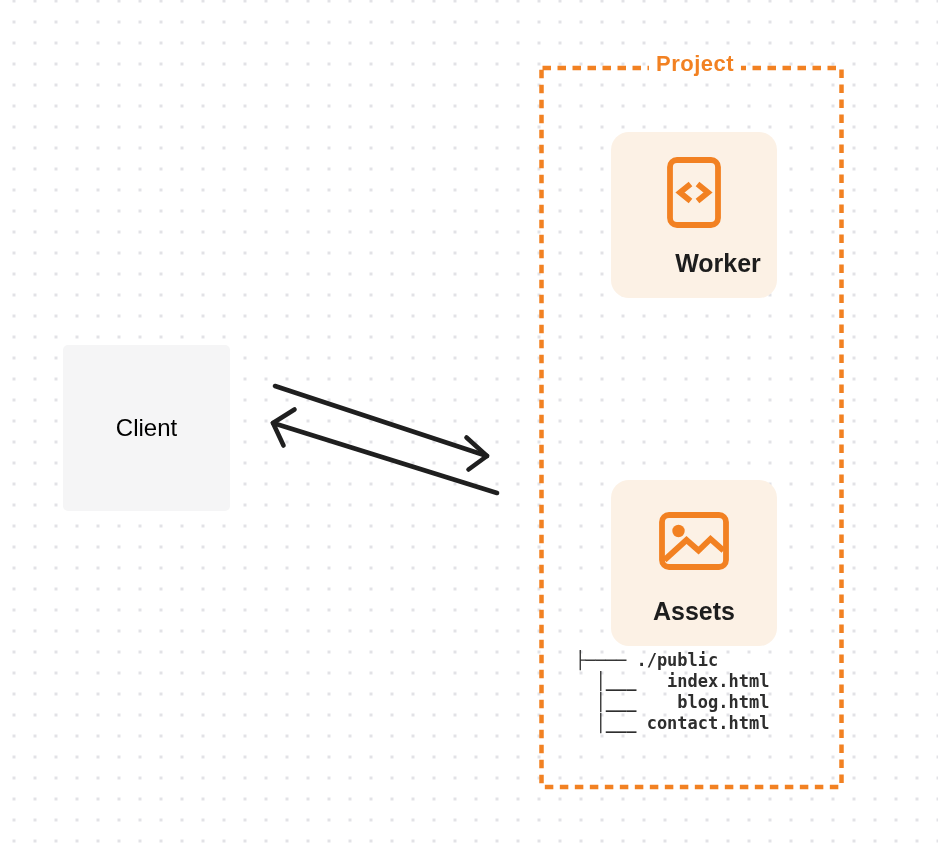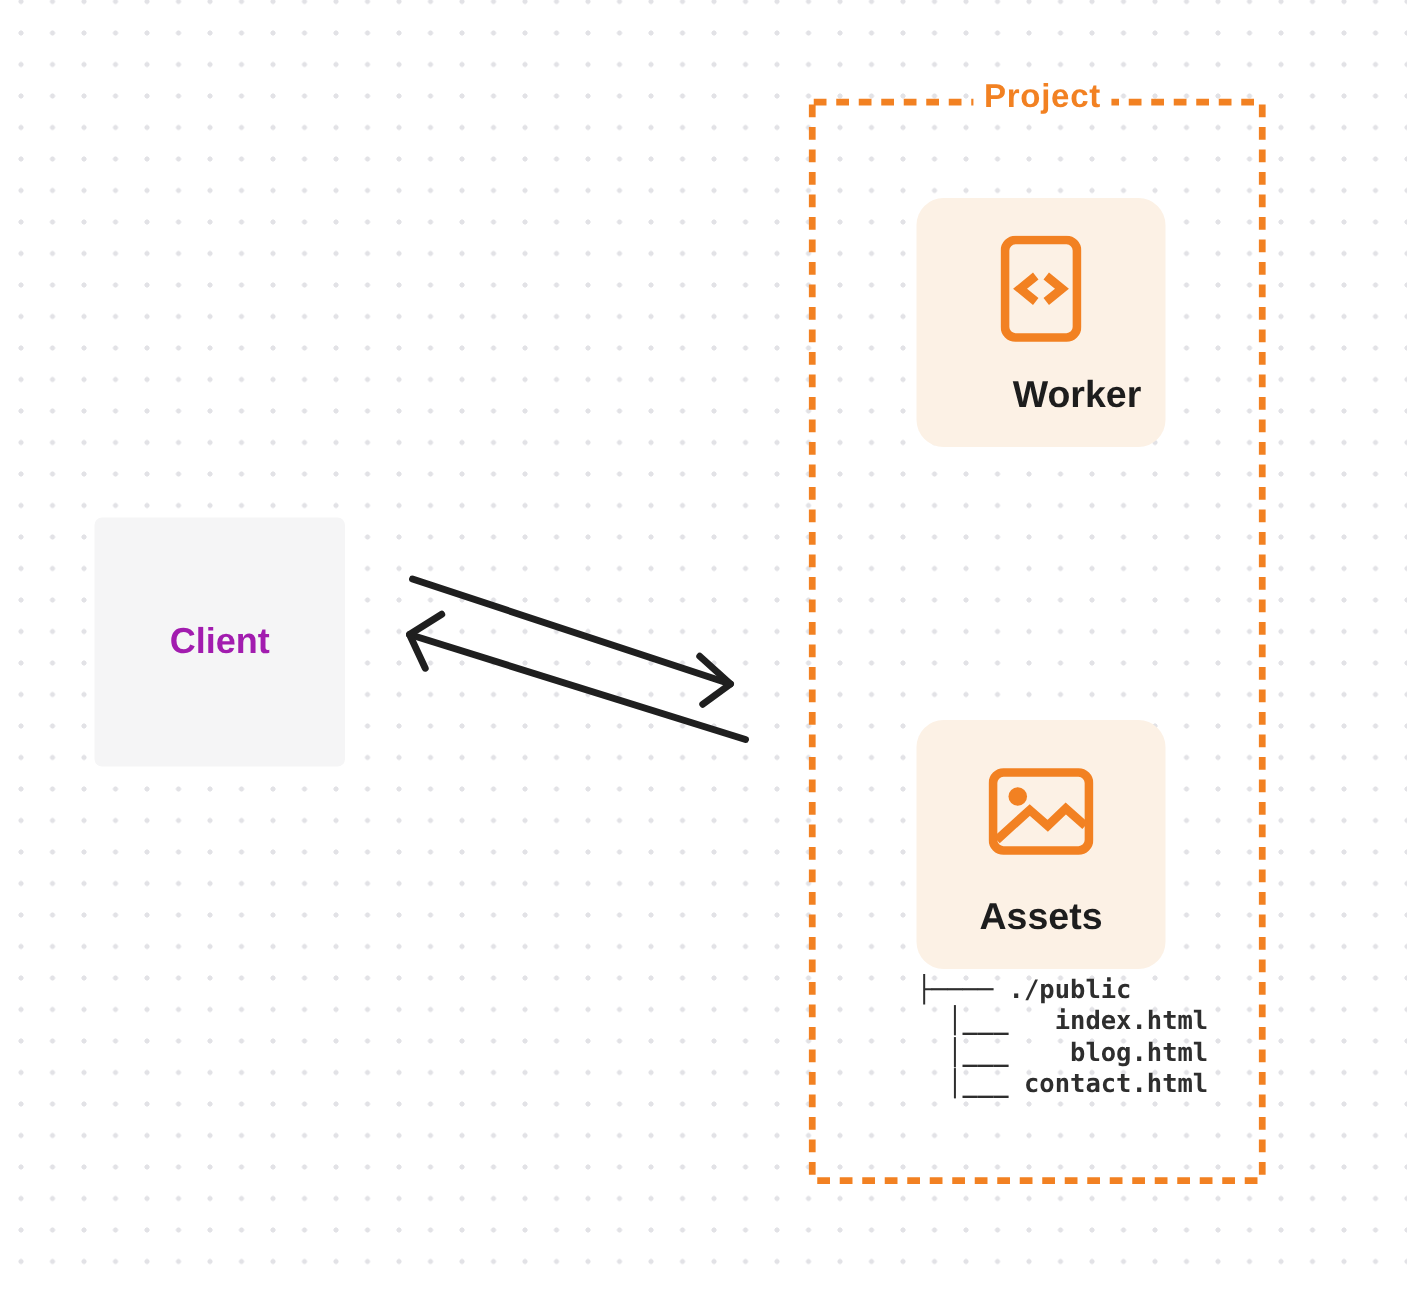--- a/index.html
+++ b/index.html
@@ -51,22 +51,22 @@
     left: 63px; top: 345px;
     width: 167px; height: 166px;
     background: #f5f5f6;
     border-radius: 5px;
     display: flex;
     align-items: center;
     justify-content: center;
   }
   .client-label {
     font-size: 24px;
-    font-weight: 700;
-    color: #a21caf;
+    font-weight: 400;
+    color: #000000;
   }
   .request-label {
     position: absolute;
     left: 281px; top: 339px;
     font-size: 18.5px;
     font-weight: 700;
     color: #1b1b1d;
     white-space: nowrap;
   }
   .card {
@@ -92,21 +92,21 @@
   .icon-orange-stroke {
     fill: none;
     stroke: #f28122;
     stroke-width: 5.8;
     stroke-linecap: butt;
     stroke-linejoin: miter;
   }
   .icon-orange-fill { fill: #f28122; }
   .file-tree {
     position: absolute;
-    left: 611px; top: 650px;
+    left: 575px; top: 650px;
     margin: 0;
     font-family: "DejaVu Sans Mono", monospace;
     font-size: 17px;
     font-weight: 700;
     line-height: 21px;
     color: #2e2e2e;
     white-space: pre;
   }
 </style>
 </head>

